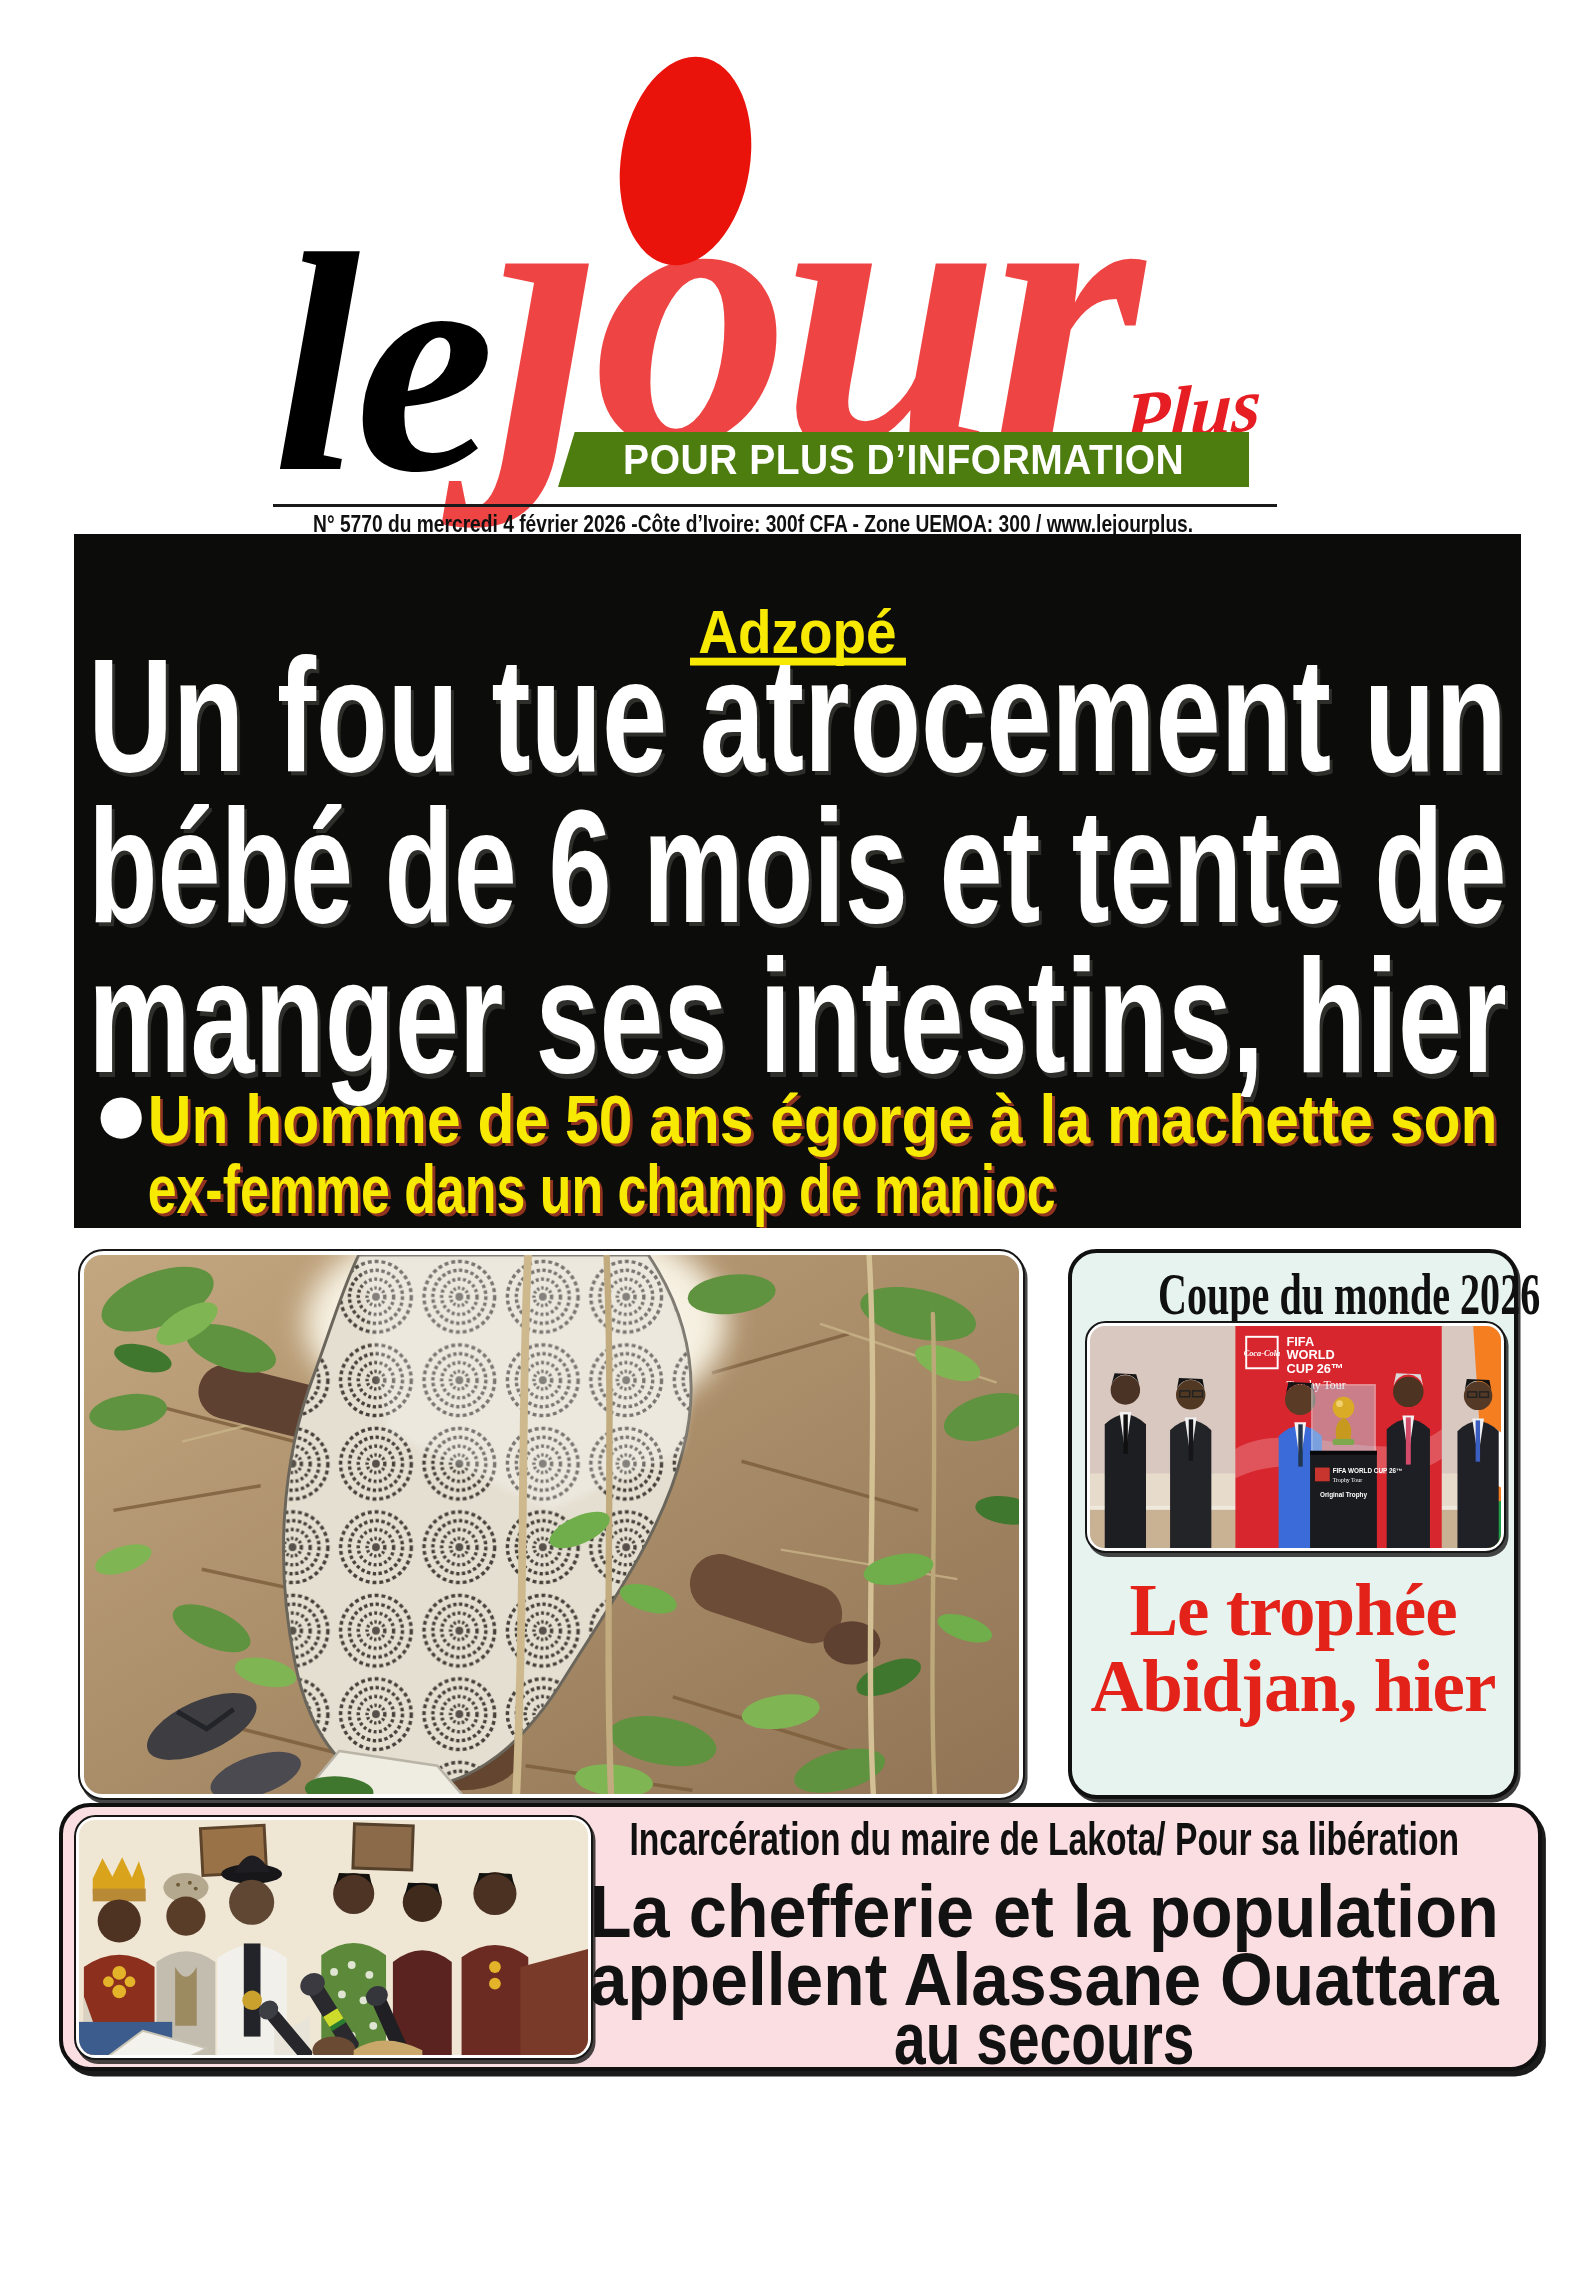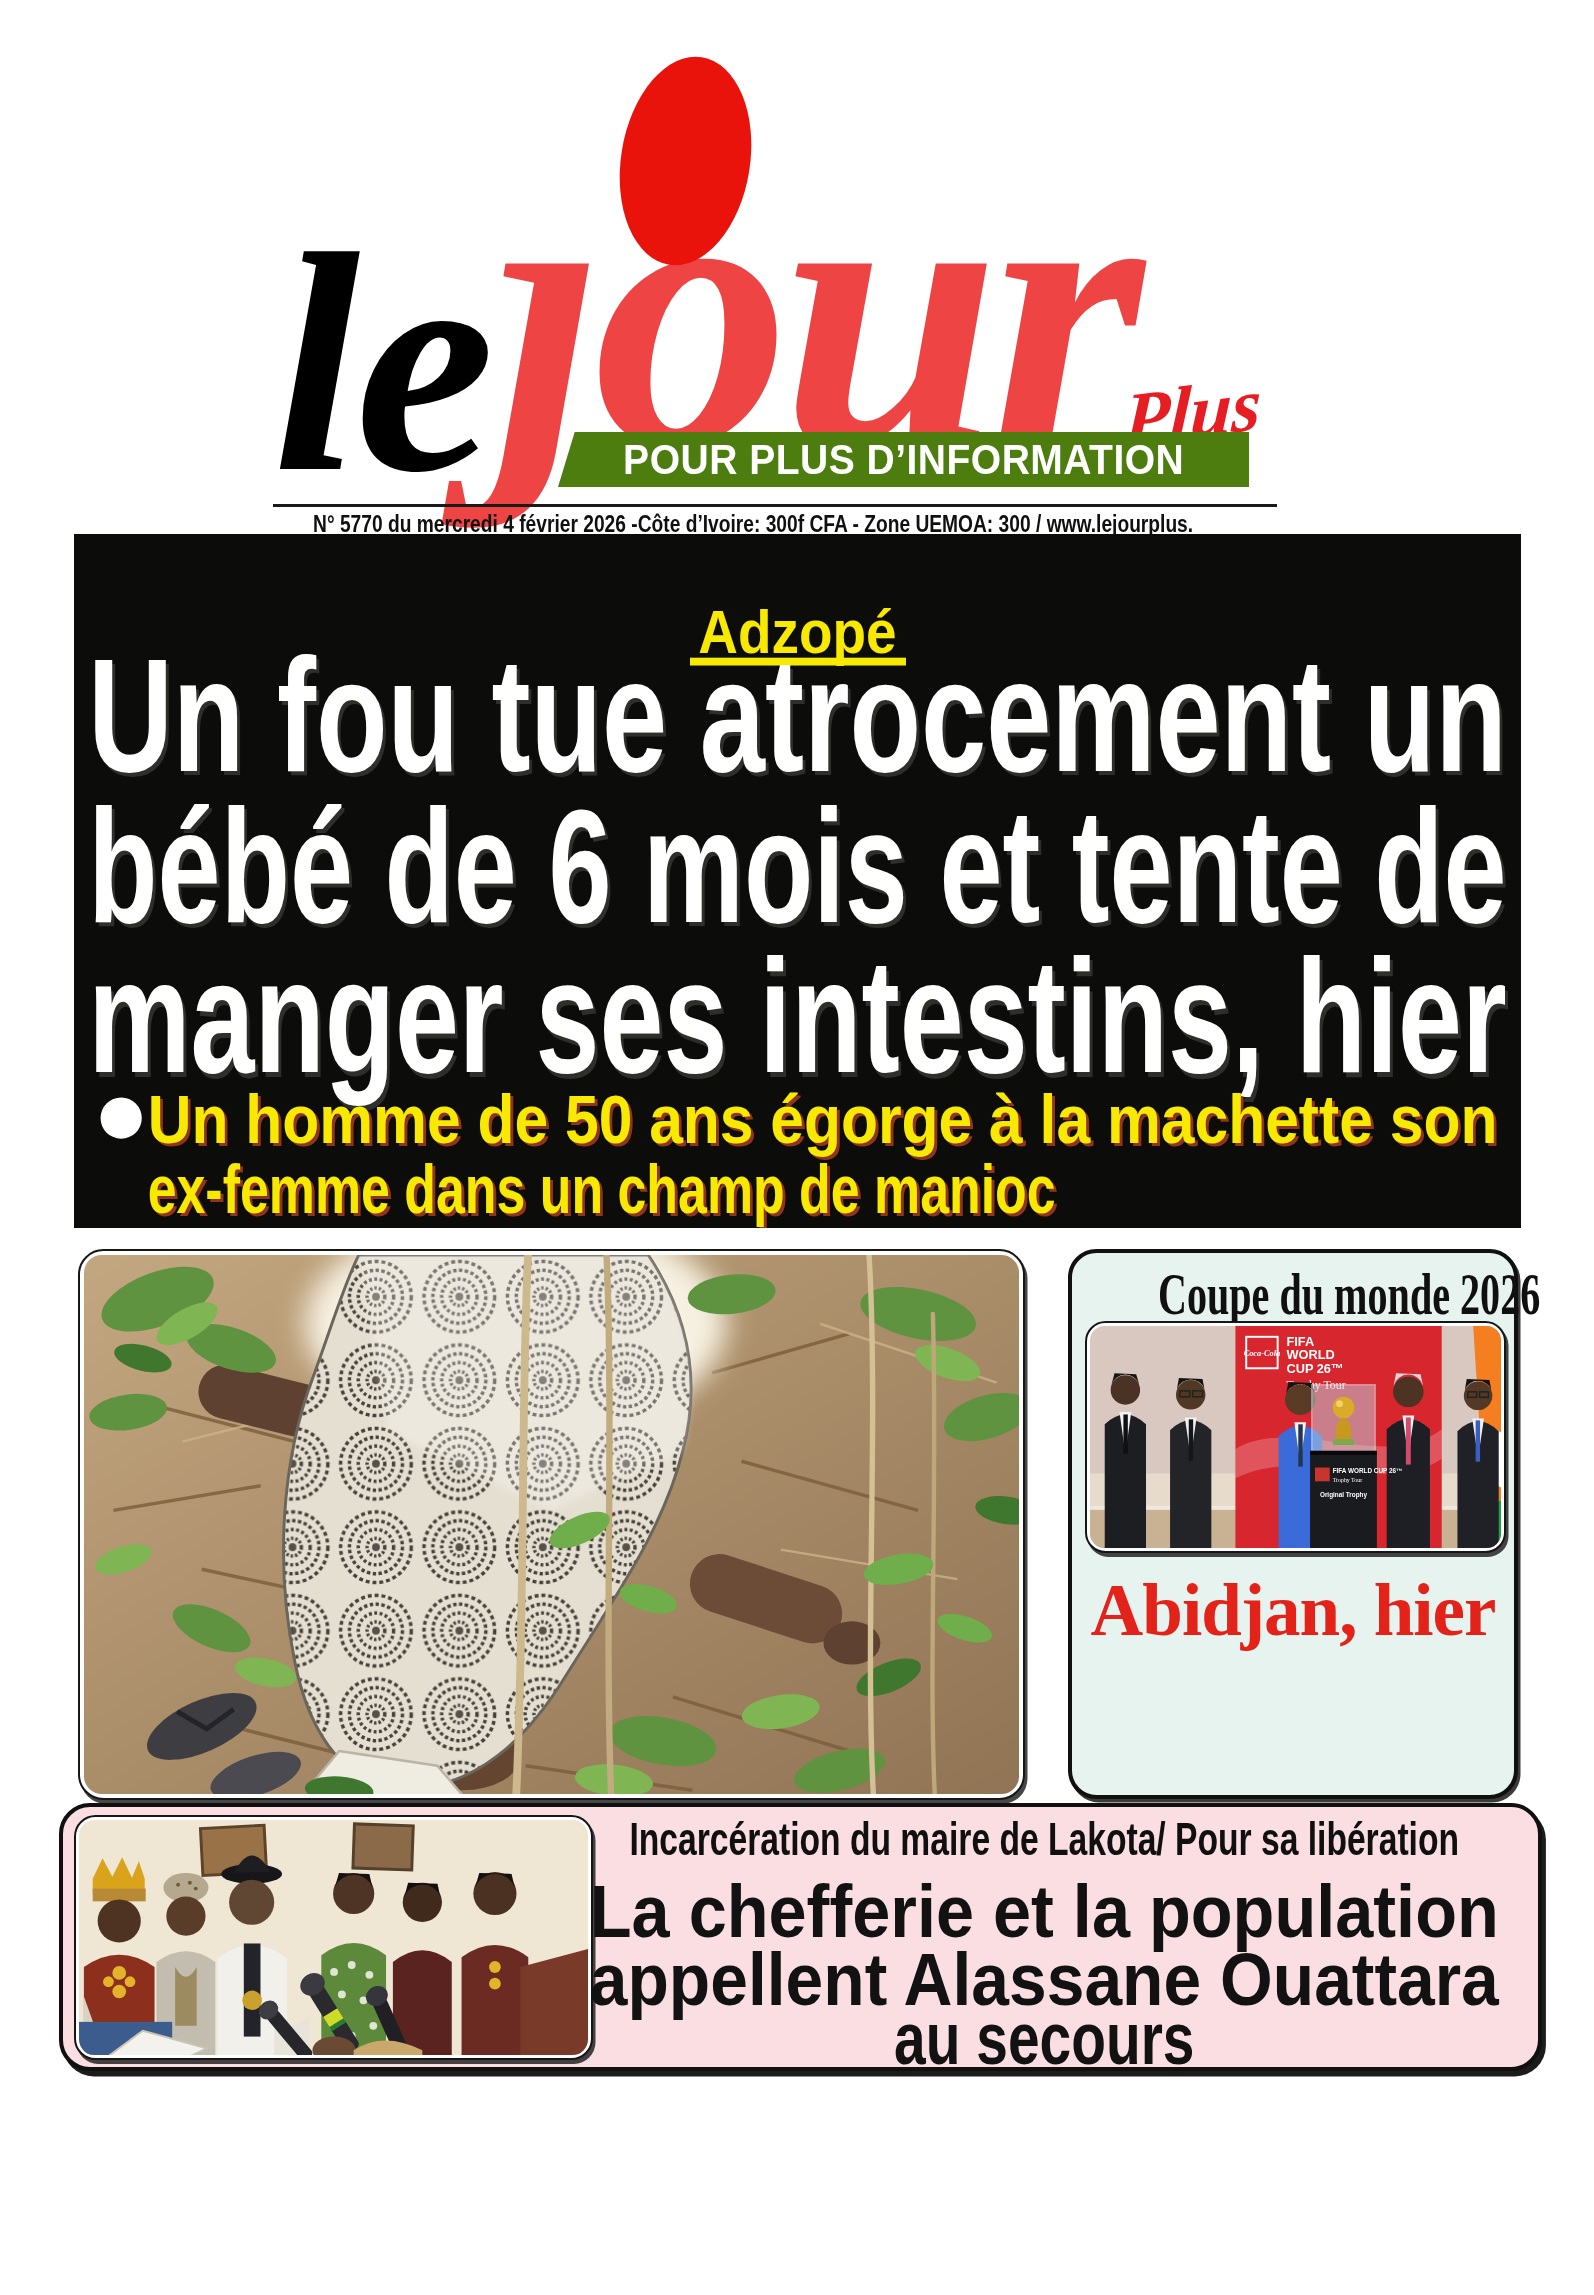--- a/index.html
+++ b/index.html
@@ -308,20 +308,21 @@
       <g fill="#ffffff">
         <text x="494" y="300" font-size="13" font-weight="bold">FIFA WORLD CUP 26™</text>
         <text x="494" y="318" font-size="12" font-family="Liberation Serif, serif">Trophy Tour</text>
         <text x="516" y="348" text-anchor="middle" font-size="13" font-weight="bold">Original Trophy</text>
       </g>
     </g>
   </svg>
  </div>
 </div>
 <div class="abs wc-caption">
+  <div>Le trophée</div>
   <div>Abidjan, hier</div>
 </div>
 
 <div class="abs lk-box"></div>
 <div class="abs photo-frame lk-photo">
  <div class="clip">
   <svg viewBox="0 0 1050 500" width="515" height="245" preserveAspectRatio="none">
     <rect width="1050" height="500" fill="#efe6d4"></rect>
     <rect x="250" y="14" width="130" height="96" fill="#9a7247" stroke="#5c4329" stroke-width="6" transform="rotate(-3 315 62)"></rect>
     <rect x="560" y="10" width="120" height="90" fill="#8a6a48" stroke="#55402a" stroke-width="6" transform="rotate(2 620 55)"></rect>

